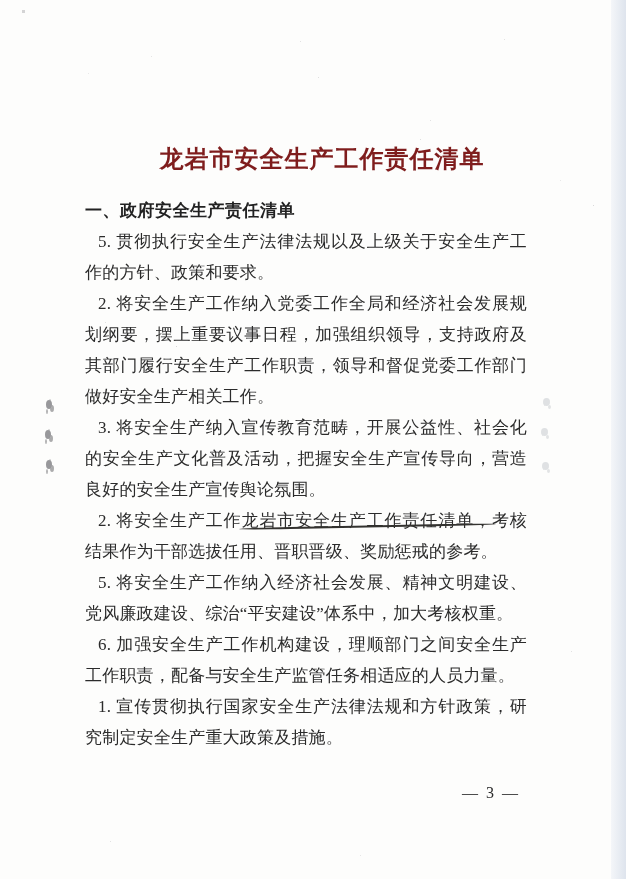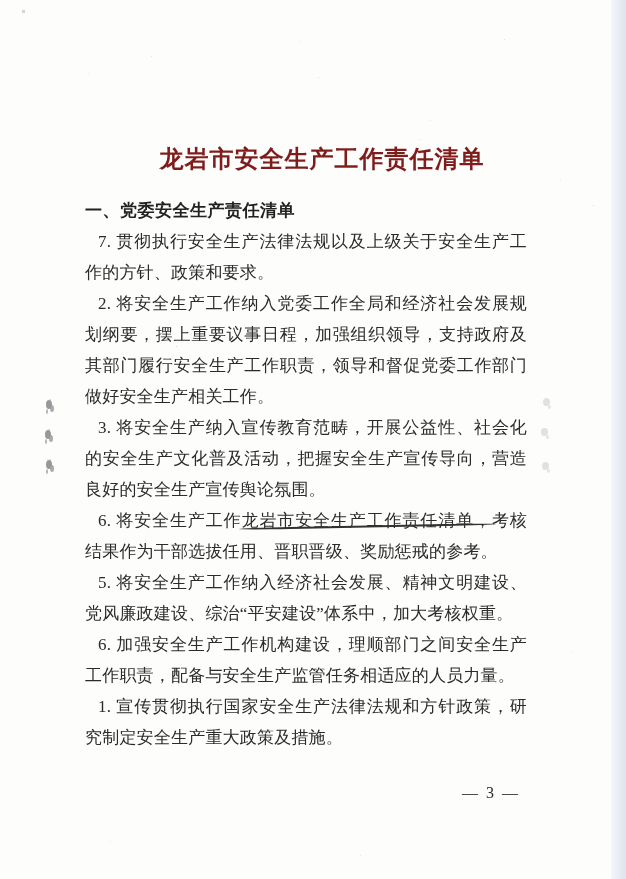--- a/index.html
+++ b/index.html
@@ -101,29 +101,29 @@
   <div class="smudge dark" style="left:45px;top:430px;"></div>
   <div class="smudge dark" style="left:46px;top:460px;"></div>
   <div class="smudge faint" style="left:543px;top:398px;"></div>
   <div class="smudge faint" style="left:541px;top:428px;"></div>
   <div class="smudge faint" style="left:542px;top:462px;"></div>
 
   <h1 class="doc-title">龙岩市安全生产工作责任清单</h1>
 
   <main class="content">
 
-    <h2 class="section-heading">一、党委安全生产责任清单</h2>
+    <h2 class="section-heading">一、政府安全生产责任清单</h2>
 
-    <p class="para">7. 贯彻执行安全生产法律法规以及上级关于安全生产工作的方针、政策和要求。</p>
+    <p class="para">5. 贯彻执行安全生产法律法规以及上级关于安全生产工作的方针、政策和要求。</p>
 
     <p class="para">2. 将安全生产工作纳入党委工作全局和经济社会发展规划纲要，摆上重要议事日程，加强组织领导，支持政府及其部门履行安全生产工作职责，领导和督促党委工作部门做好安全生产相关工作。</p>
 
     <p class="para">3. 将安全生产纳入宣传教育范畴，开展公益性、社会化的安全生产文化普及活动，把握安全生产宣传导向，营造良好的安全生产宣传舆论氛围。</p>
 
-    <p class="para"><span>6. 将安全生产工作</span><span class="pen-underline">龙岩市安全生产工作责任清单，</span><span>考核结果作为干部选拔任用、晋职晋级、奖励惩戒的参考。</span></p>
+    <p class="para"><span>2. 将安全生产工作</span><span class="pen-underline">龙岩市安全生产工作责任清单，</span><span>考核结果作为干部选拔任用、晋职晋级、奖励惩戒的参考。</span></p>
 
     <p class="para">5. 将安全生产工作纳入经济社会发展、精神文明建设、党风廉政建设、综治“平安建设”体系中，加大考核权重。</p>
 
     <p class="para">6. 加强安全生产工作机构建设，理顺部门之间安全生产工作职责，配备与安全生产监管任务相适应的人员力量。</p>
 
 
     <p class="para">1. 宣传贯彻执行国家安全生产法律法规和方针政策，研究制定安全生产重大政策及措施。</p>
 
   </main>
 

